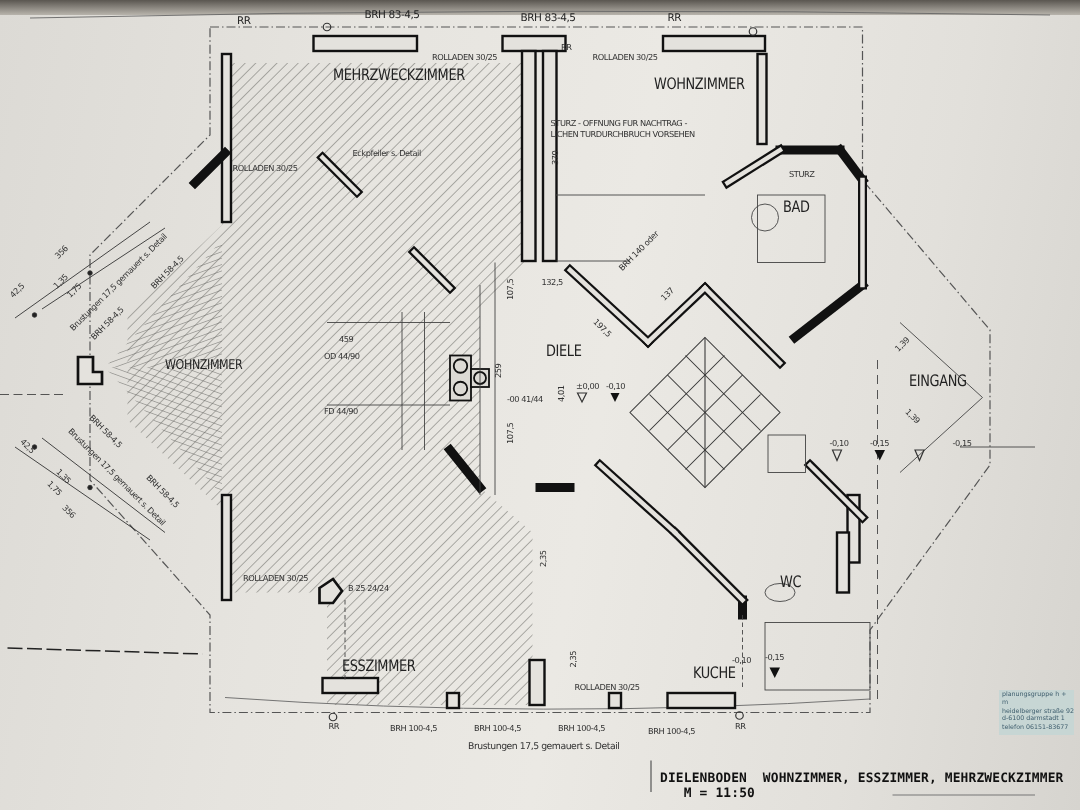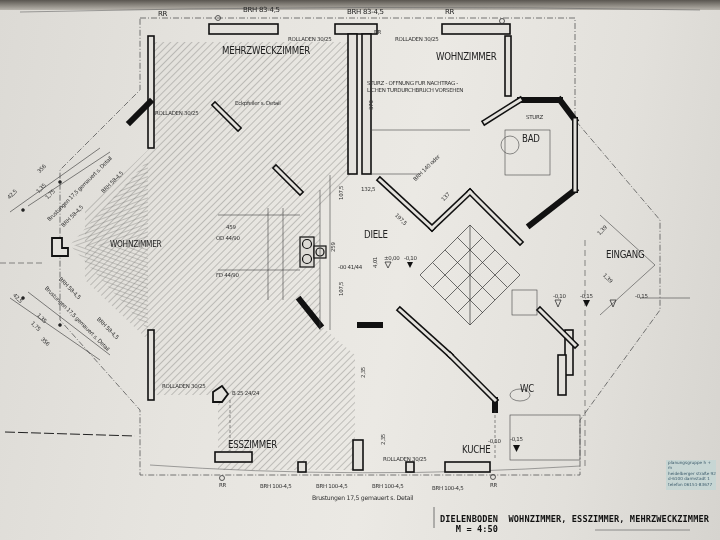--- a/index.html
+++ b/index.html
@@ -259,15 +259,15 @@
   <span>planungsgruppe h + m</span>
   <span>heidelberger straße 92</span>
   <span>d-6100 darmstadt 1</span>
   <span>telefon 06151-83677</span>
 </div>
 
 <div class="titleblock">
   <div class="titletext">
     <span style="white-space:pre;">DIELENBODEN  WOHNZIMMER, ESSZIMMER, MEHRZWECKZIMMER</span>
     <span>&nbsp;&nbsp;</span>
-    <span>M = 4:50</span>
+    <span>M = 11:50</span>
   </div>
 </div>
 
 </body></html>

